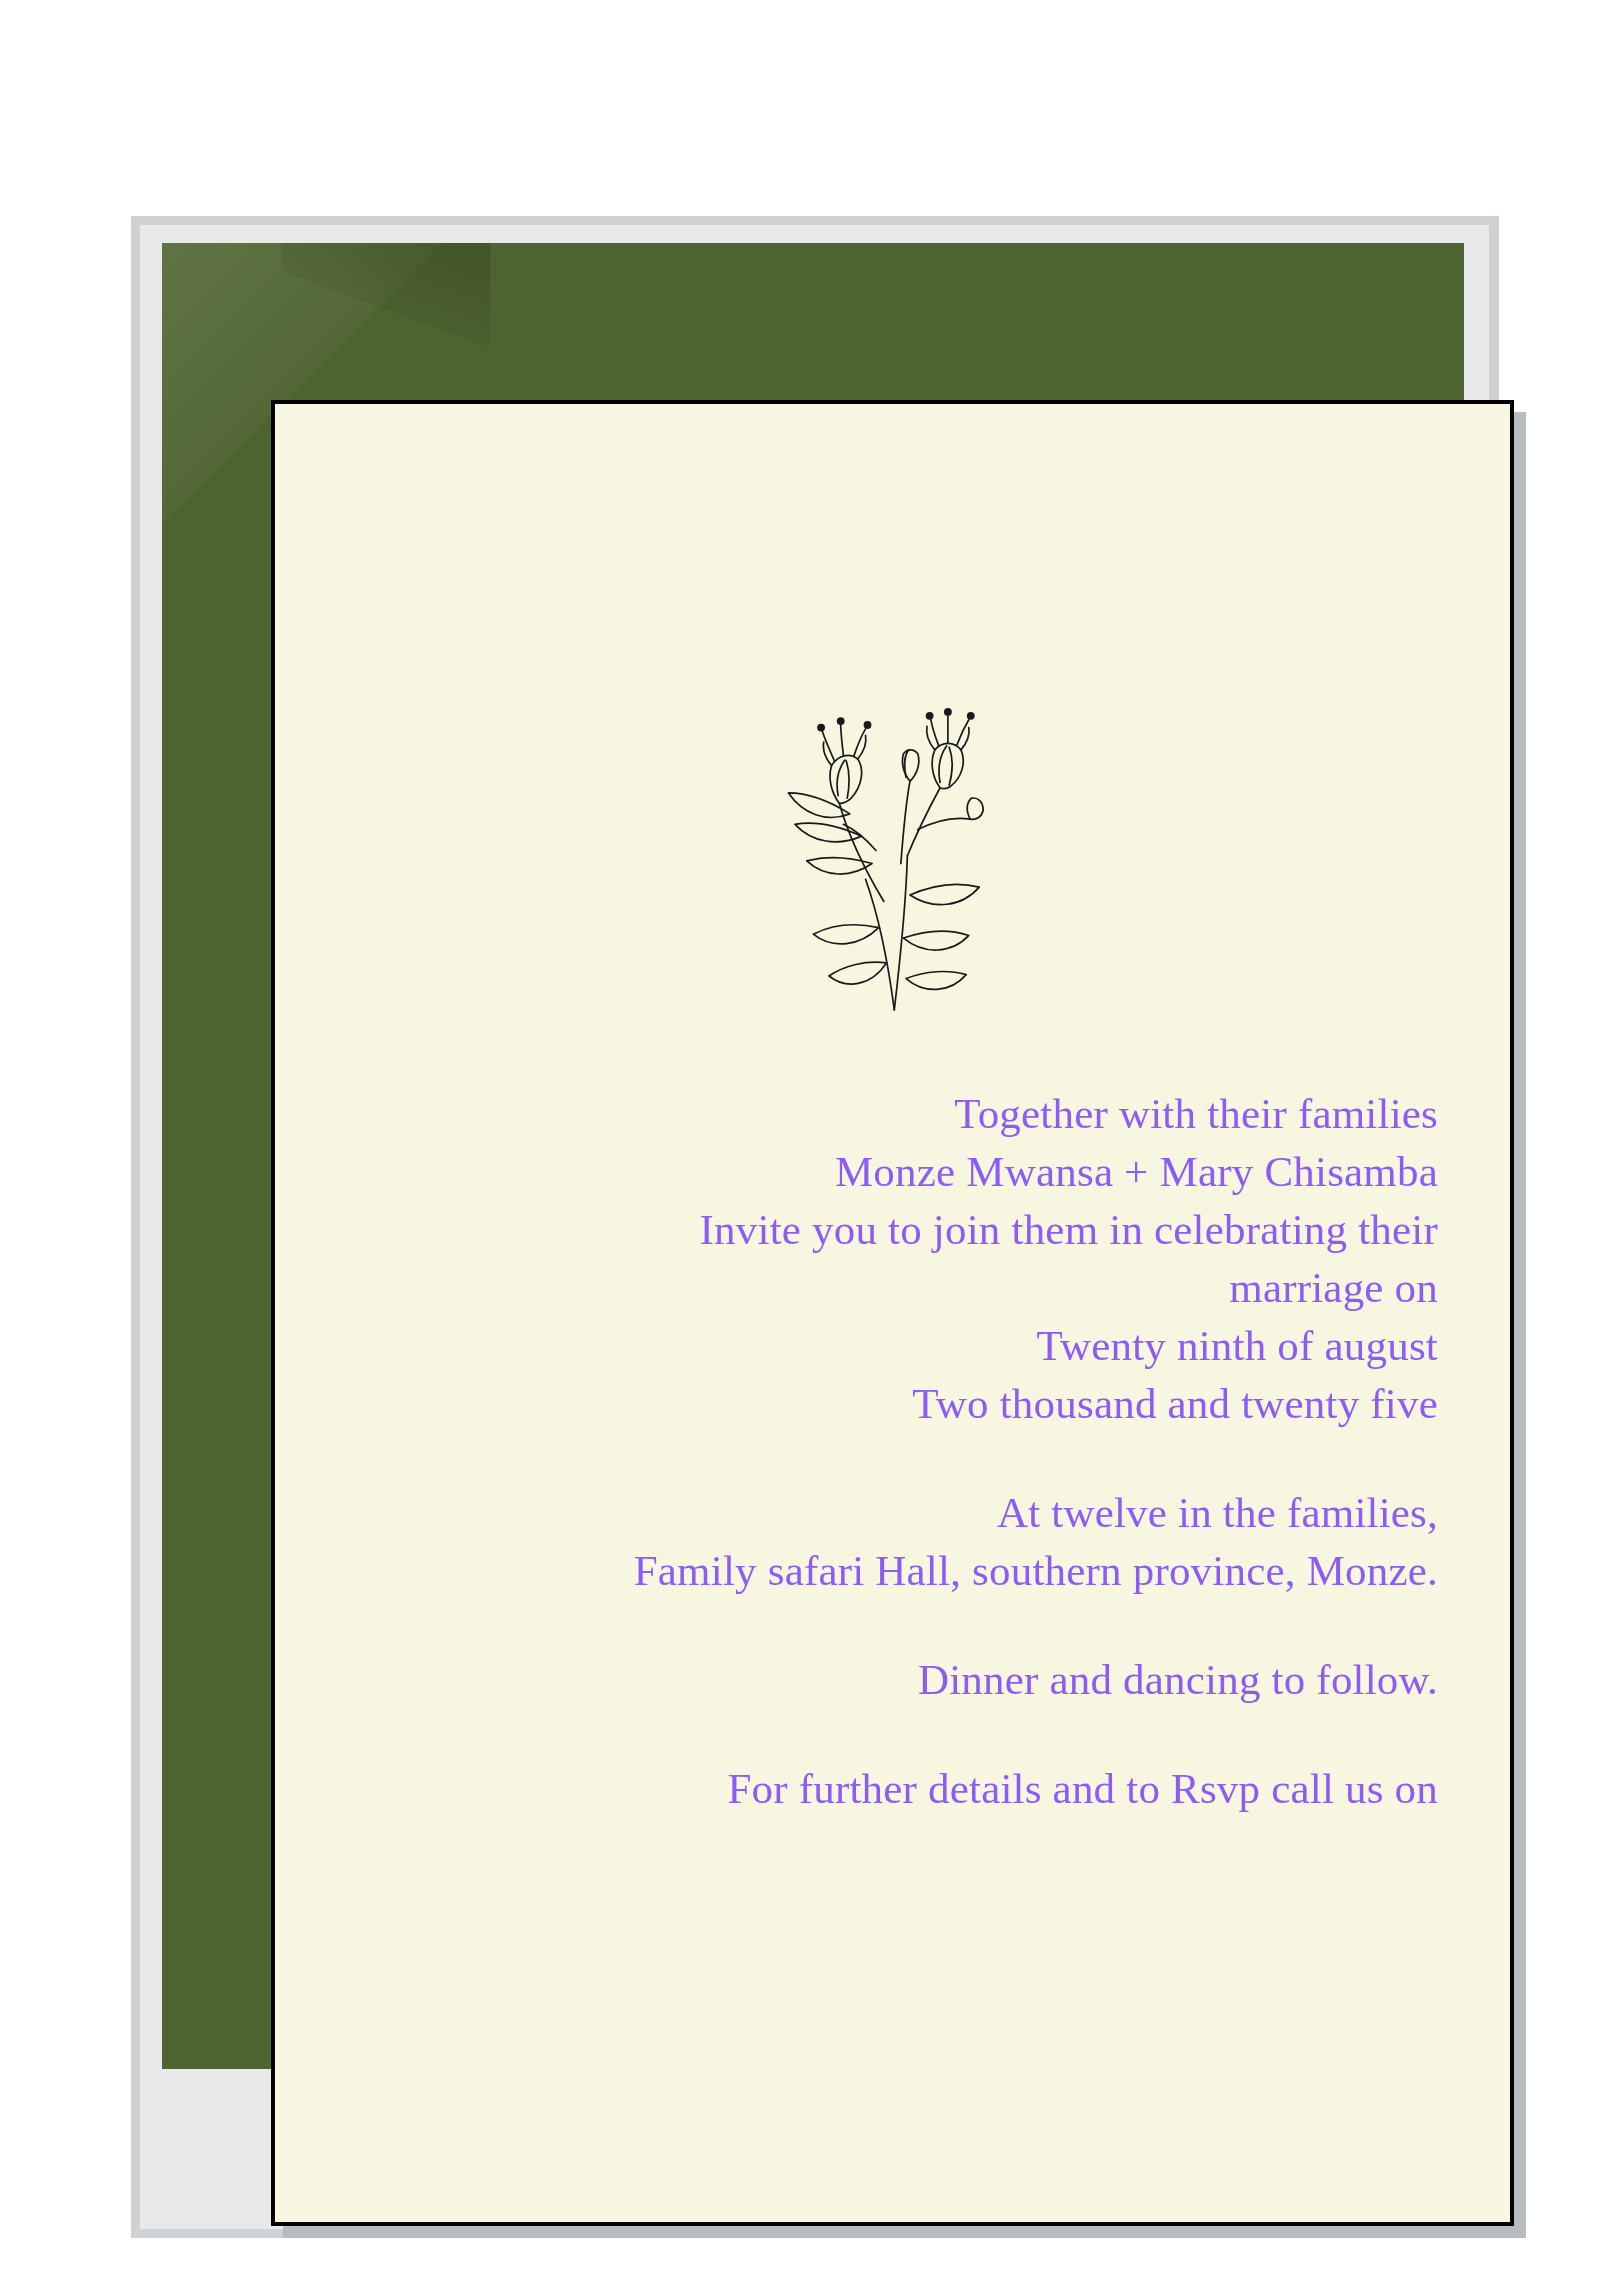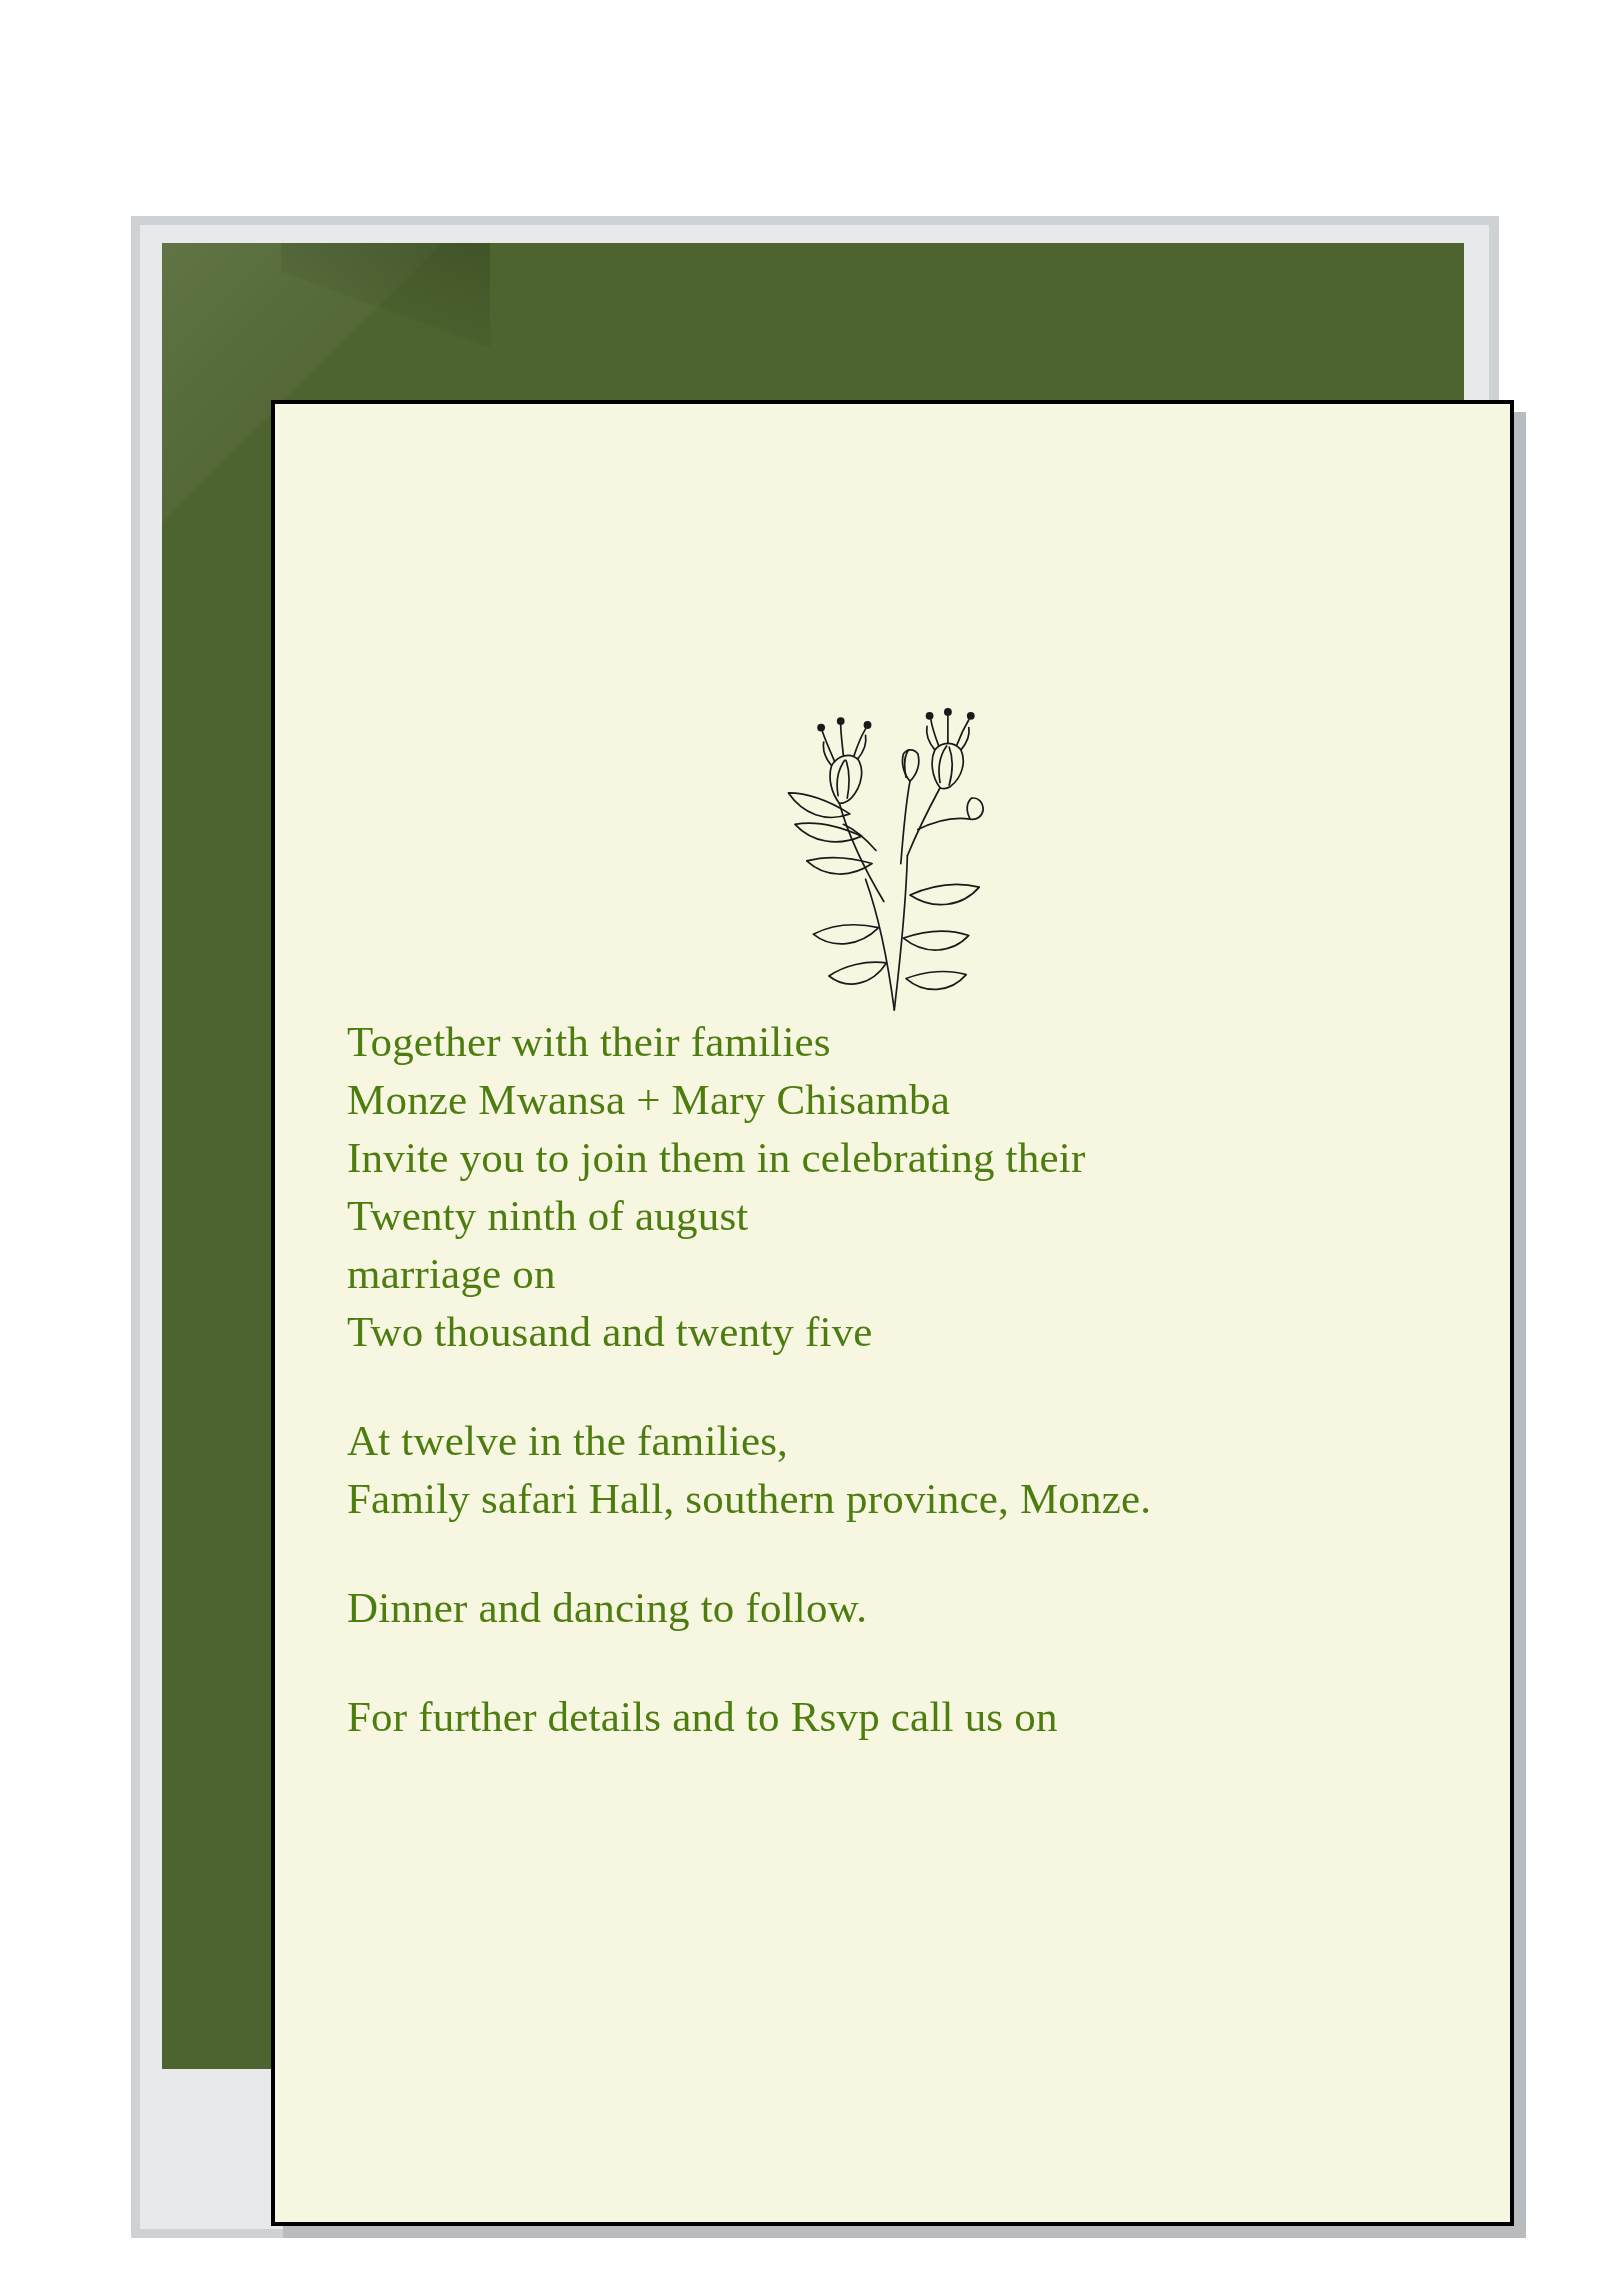--- a/index.html
+++ b/index.html
@@ -109,23 +109,24 @@
   
   .ornament {
     margin-top: 177px;
     width: 366px;
     height: 393px;
   }
   .ornament svg { display: block; width: 100%; height: 100%; }
 
   
   .invite-text {
+    margin-top: 72px;
     width: 100%;
-    text-align: left;
-    color: #4d7c0f;
+    text-align: right;
+    color: #8b5cf6;
     font-size: 43px;
     line-height: 1.35;
     letter-spacing: 0.2px;
   }
   .invite-block { margin: 0 0 51px 0; }
   .invite-block:last-child { margin-bottom: 0; }
   .invite-line { display: block; }
 </style>
 </head>
 <body>
@@ -203,22 +204,22 @@
           <path d="M254 352 C238 334 222 320 204 312"></path>
         </svg>
       </div>
 
       <div class="invite-text">
 
         <p class="invite-block">
           <span class="invite-line">Together with their families</span>
           <span class="invite-line">Monze Mwansa + Mary Chisamba</span>
           <span class="invite-line">Invite you to join them in celebrating their</span>
+          <span class="invite-line">marriage on</span>
           <span class="invite-line">Twenty ninth of august</span>
-          <span class="invite-line">marriage on</span>
           <span class="invite-line">Two thousand and twenty five</span>
         </p>
 
         <p class="invite-block">
           <span class="invite-line">At twelve in the families,</span>
           <span class="invite-line">Family safari Hall, southern province, Monze.</span>
         </p>
 
         <p class="invite-block">
           <span class="invite-line">Dinner and dancing to follow.</span>

